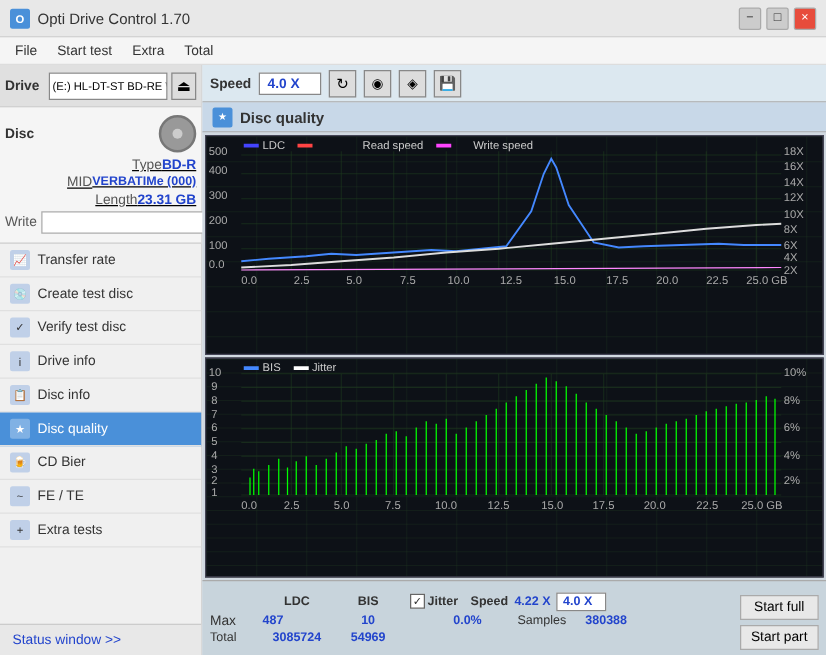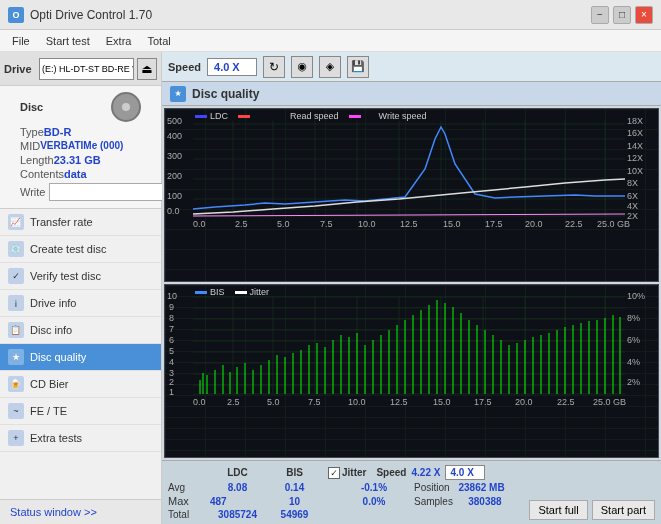--- a/index.html
+++ b/index.html
@@ -18,26 +18,26 @@
     .menubar { background: #f5f5f5; height: 22px; display: flex; align-items: center; padding: 0 4px; border-bottom: 1px solid #ddd; }
     .menu-item { padding: 2px 8px; cursor: pointer; font-size: 11px; color: #333; }
 
     
     .main { display: flex; height: calc(524px - 52px); }
 
     
     .sidebar { width: 162px; background: #f0f0f0; border-right: 1px solid #ccc; display: flex; flex-direction: column; }
 
     
-    .disc-panel { padding: 6px 20px; border-bottom: 1px solid #ccc; background: #f5f5f5; }
+    .disc-panel { padding: 6px 4px; border-bottom: 1px solid #ccc; background: #f5f5f5; }
     .disc-panel-header { display: flex; align-items: center; justify-content: space-between; margin-bottom: 4px; }
     .disc-panel-title { font-weight: bold; font-size: 11px; color: #333; }
     .disc-icon { width: 30px; height: 30px; background: #999; border-radius: 50%; border: 2px solid #777; display: flex; align-items: center; justify-content: center; }
     .disc-inner { width: 8px; height: 8px; background: #ccc; border-radius: 50%; }
-    .disc-row { display: flex; justify-content: flex-start; margin-bottom: 2px; font-size: 11px; }
+    .disc-row { display: flex; justify-content: flex-end; margin-bottom: 2px; font-size: 11px; text-decoration: underline; }
     .disc-row-label { color: #555; }
     .disc-row-value { color: #2244cc; font-weight: bold; }
     .disc-label-row { display: flex; align-items: center; gap: 4px; margin-top: 2px; }
     .disc-label-input { flex: 1; height: 18px; border: 1px solid #aaa; background: white; font-size: 10px; padding: 0 2px; }
     .disc-label-btn { width: 20px; height: 20px; background: #ddd; border: 1px solid #aaa; display: flex; align-items: center; justify-content: center; cursor: pointer; }
 
     
     .nav-item { display: flex; align-items: center; gap: 6px; padding: 5px 8px; cursor: pointer; font-size: 11px; color: #333; border-bottom: 1px solid #e0e0e0; }
     .nav-item.active { background: #4a90d9; color: white; }
     .nav-item-icon { width: 16px; height: 16px; border-radius: 2px; display: flex; align-items: center; justify-content: center; font-size: 9px; flex-shrink: 0; }
@@ -102,24 +102,20 @@
         <span class="disc-row-label">Type</span>
         <span class="disc-row-value">BD-R</span>
       </div>
       <div class="disc-row">
         <span class="disc-row-label">MID</span>
         <span class="disc-row-value" style="font-size:10px;">VERBATIMe (000)</span>
       </div>
       <div class="disc-row">
         <span class="disc-row-label">Length</span>
         <span class="disc-row-value">23.31 GB</span>
-      </div>
-      <div class="disc-row">
-        <span class="disc-row-label">Contents</span>
-        <span class="disc-row-value">data</span>
       </div>
       <div class="disc-label-row">
         <span class="disc-row-label">Write</span>
         <input class="disc-label-input" type="text" style="">
         <div class="disc-label-btn">🔍</div>
       </div>
     </div>
 
     <div class="nav-item">
       <div class="nav-item-icon">📈</div>
@@ -405,48 +401,39 @@
                 <span style="font-size:9px; color:#333;">✓</span>
               </div>
               <span style="font-size:10px; font-weight:bold; color:#333;">Jitter</span>
             </div>
 
             <span style="margin-left:8px; font-size:10px; color:#333; font-weight:bold;">Speed</span>
             <span style="min-width:35px; text-align:center; font-size:10px; color:#2244cc; font-weight:bold;">4.22 X</span>
             <div style="border:1px solid #888; background:white; padding:1px 4px; font-size:10px; color:#2244cc; font-weight:bold; min-width:40px; cursor:pointer;">4.0 X</div>
           </div>
 
-          <div style="display:flex; gap:2px; align-items:center;">
-            <span style="min-width:40px; font-size:10px; color:#333;">Avg</span>
-            <span style="min-width:55px; text-align:center; font-size:10px; color:#2244cc; font-weight:bold;">8.08</span>
-            <span style="min-width:55px; text-align:center; font-size:10px; color:#2244cc; font-weight:bold;">0.14</span>
-            <span style="min-width:60px; text-align:center; font-size:10px; color:#2244cc; font-weight:bold; margin-left:20px;">-0.1%</span>
-
-            <span style="margin-left:8px; font-size:10px; color:#333;">Position</span>
-            <span style="min-width:60px; text-align:center; font-size:10px; color:#2244cc; font-weight:bold;">23862 MB</span>
-          </div>
 
           <div style="display:flex; gap:2px; align-items:center;">
             <span style="min-width:40px; font-size:11px; color:#333;">Max</span>
             <span style="min-width:55px; text-align:left; font-size:10px; color:#2244cc; font-weight:bold;">487</span>
             <span style="min-width:55px; text-align:center; font-size:10px; color:#2244cc; font-weight:bold;">10</span>
             <span style="min-width:60px; text-align:center; font-size:10px; color:#2244cc; font-weight:bold; margin-left:20px;">0.0%</span>
 
             <span style="margin-left:8px; font-size:10px; color:#333;">Samples</span>
             <span style="min-width:60px; text-align:center; font-size:10px; color:#2244cc; font-weight:bold;">380388</span>
           </div>
 
           <div style="display:flex; gap:2px; align-items:center;">
             <span style="min-width:40px; font-size:10px; color:#333;">Total</span>
             <span style="min-width:55px; text-align:center; font-size:10px; color:#2244cc; font-weight:bold;">3085724</span>
             <span style="min-width:55px; text-align:center; font-size:10px; color:#2244cc; font-weight:bold;">54969</span>
           </div>
         </div>
 
-        <div style="display:flex; flex-direction:row; gap:4px; align-self:flex-end;">
+        <div style="display:flex; flex-direction:column; gap:4px; align-self:flex-end;">
           <button class="action-btn">Start full</button>
           <button class="action-btn">Start part</button>
         </div>
       </div>
     </div>
 
   </div>
 </div>
 
 </body></html>

